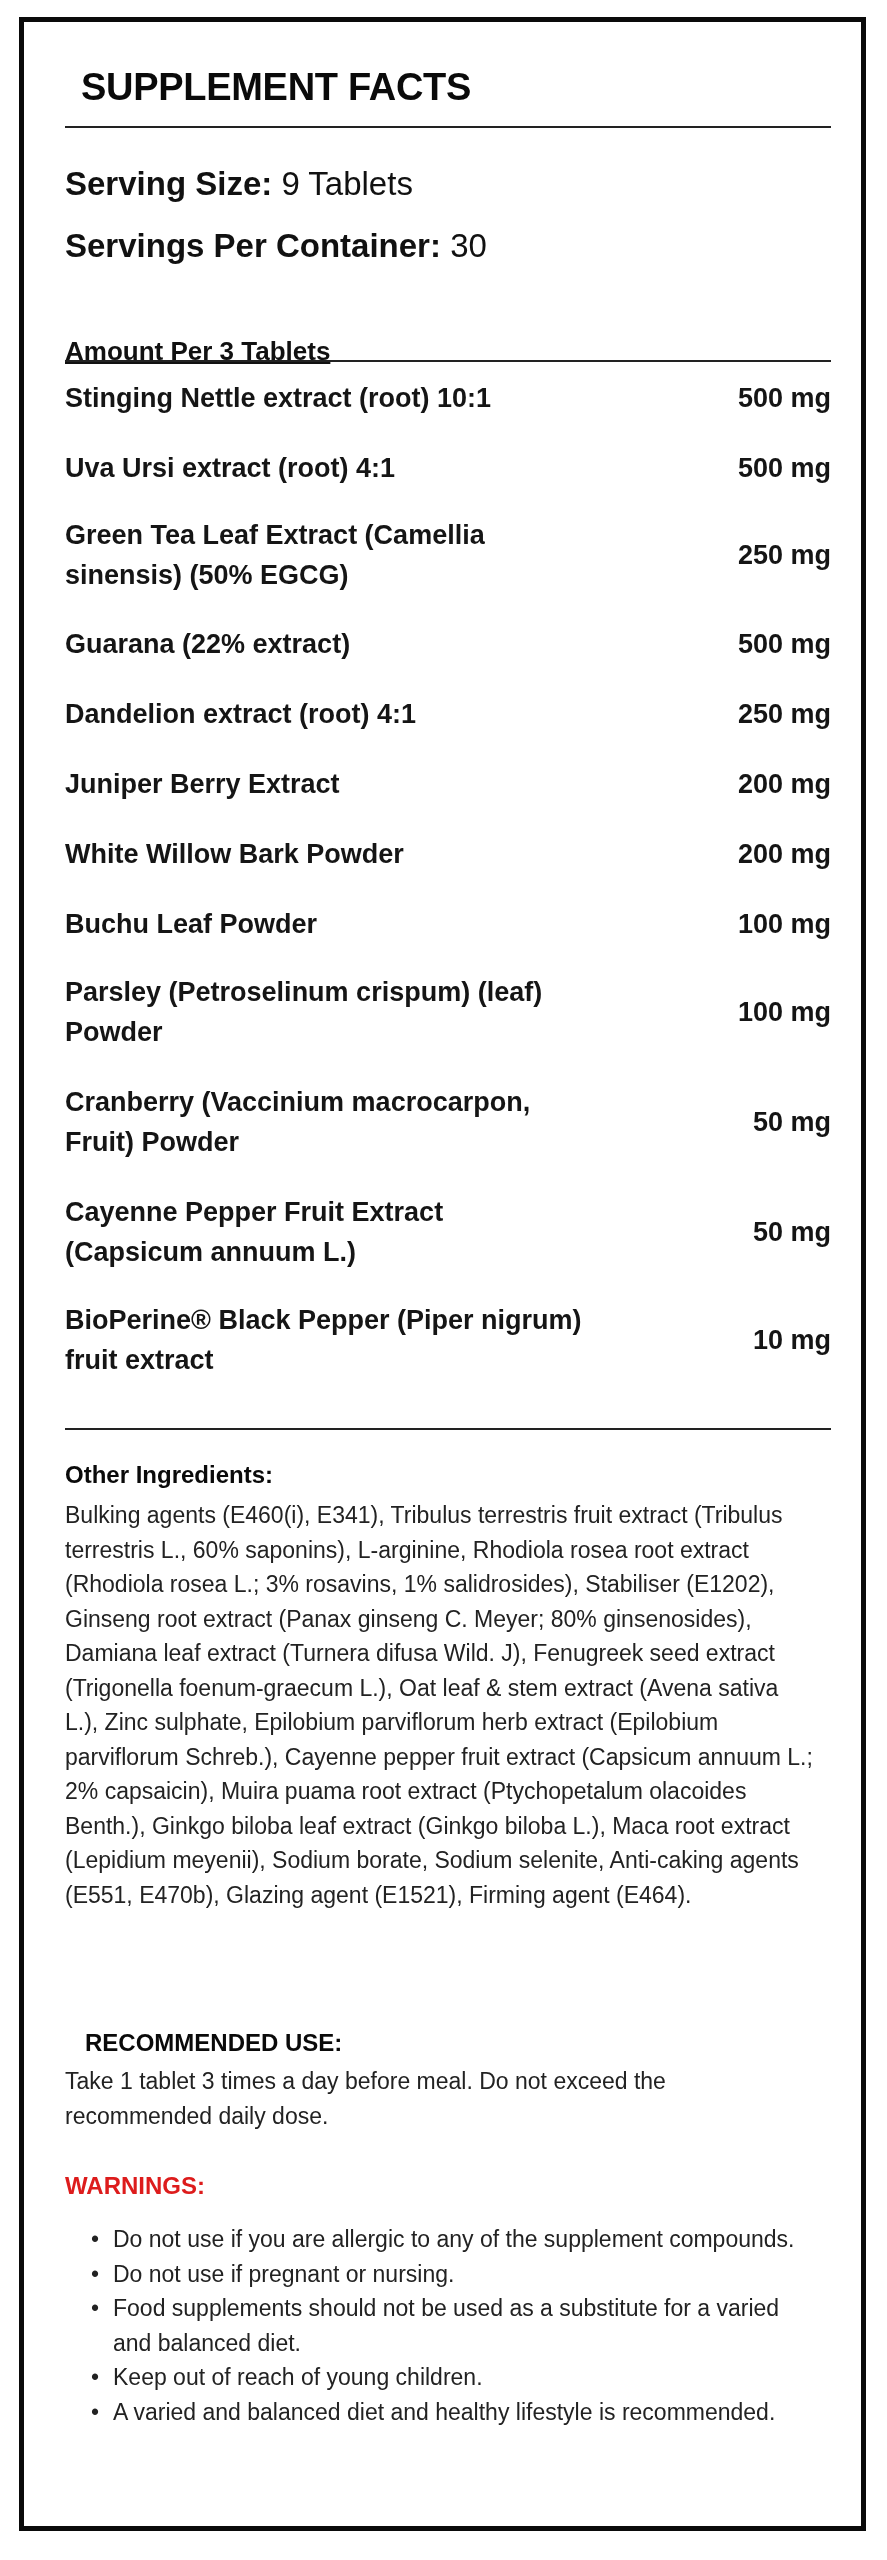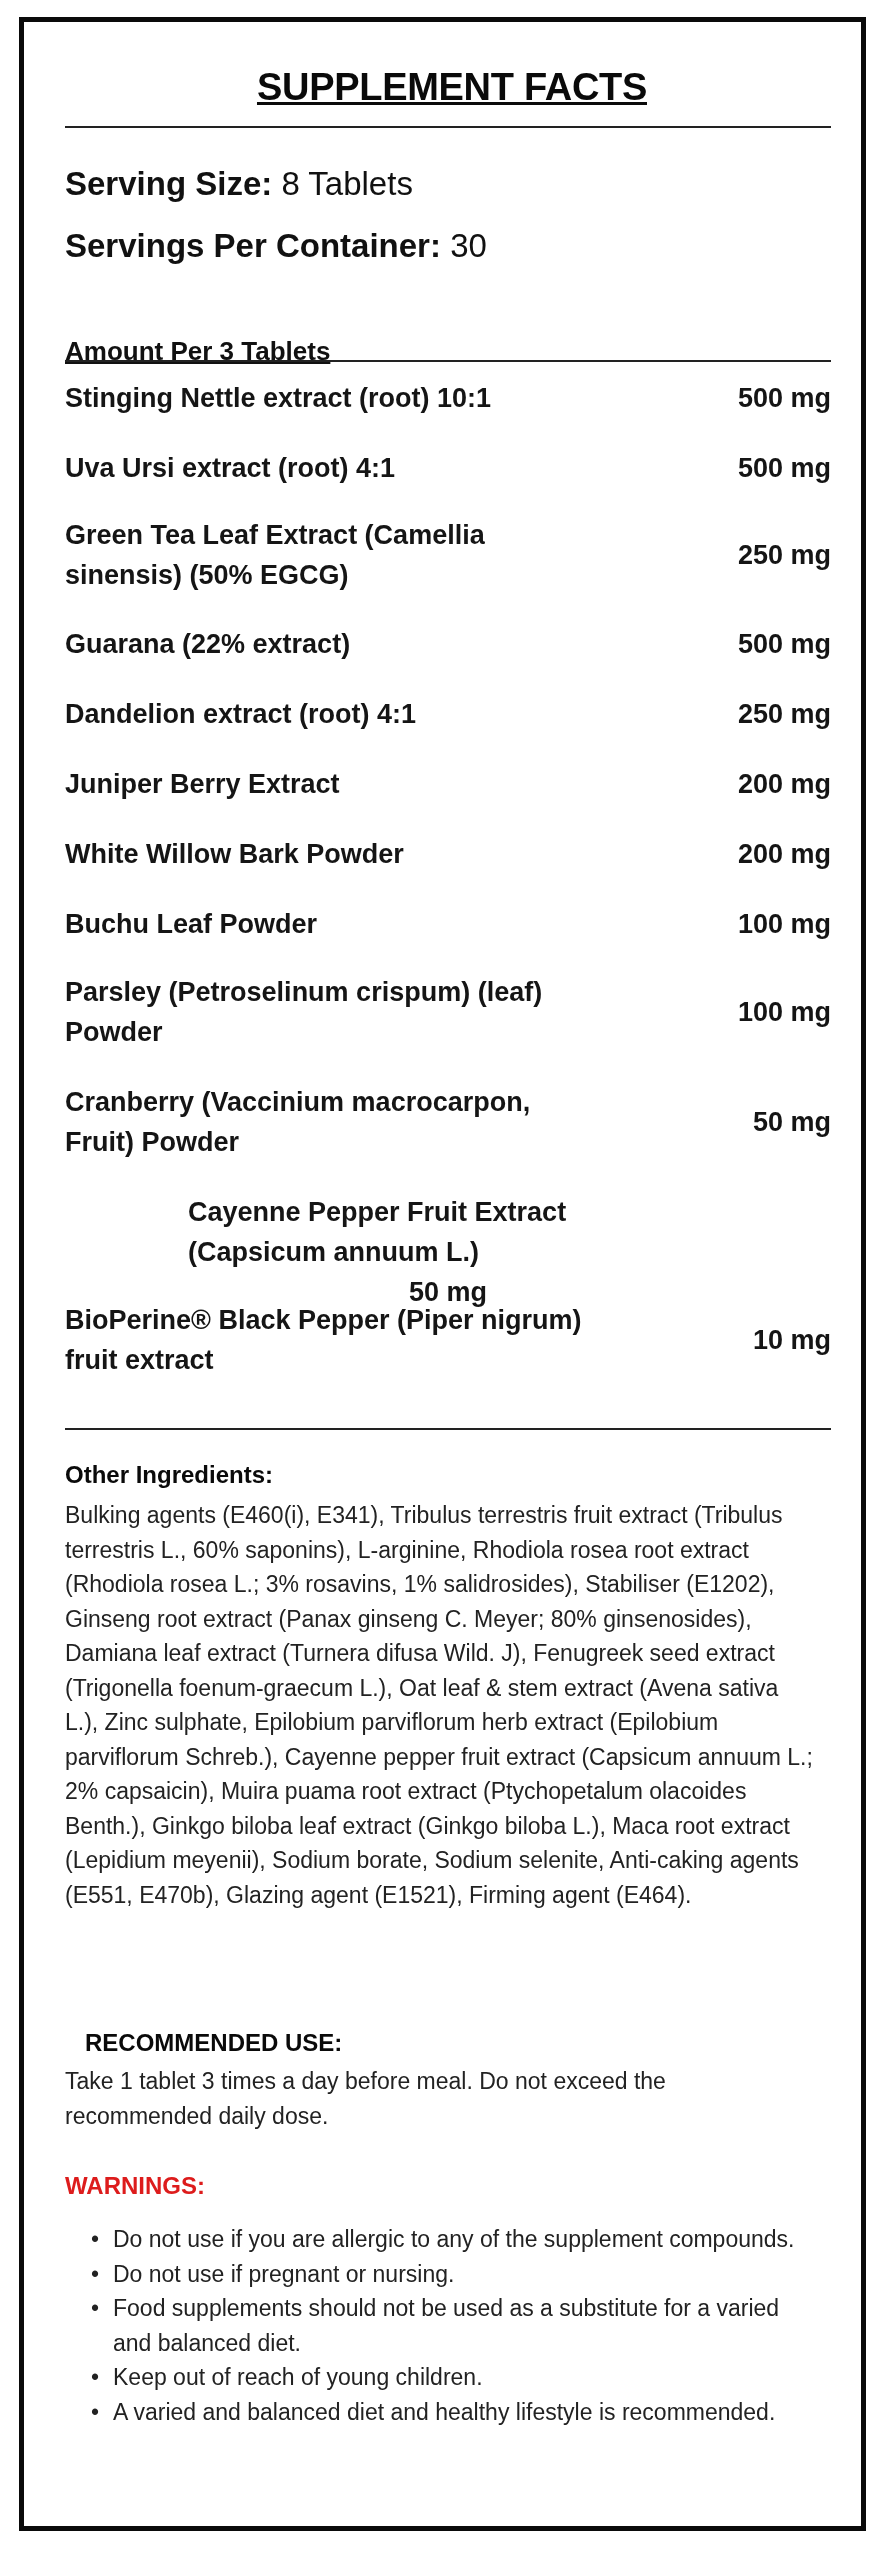--- a/index.html
+++ b/index.html
@@ -25,30 +25,29 @@
     box-sizing: content-box;
   }
   .inner {
     position: absolute;
     left: 41px;
     top: 0;
     width: 766px;
   }
   .title {
     position: absolute;
-    left: 4px;
+    left: 16px;
     width: 766px;
     top: 40px;
-    text-align: center;
+    text-align: left;
     font-weight: bold;
     font-size: 38px;
     letter-spacing: -0.3px;
     line-height: 50px;
     color: #0a0a0a;
-    text-decoration: underline;
   }
   .rule {
     position: absolute;
     left: 0;
     width: 766px;
     height: 2px;
     background: #222222;
   }
   .serving {
     position: absolute;
@@ -134,21 +133,21 @@
 <body>
 
 <div class="panel">
   <div class="inner">
 
     <div class="title">SUPPLEMENT FACTS</div>
     <div class="rule" style="top:104px;"></div>
 
     <div class="serving" style="top:142px;">
       <b>Serving Size:</b>
-      <span>8 Tablets</span>
+      <span>9 Tablets</span>
     </div>
     <div class="serving" style="top:204px;">
       <b>Servings Per Container:</b>
       <span>30</span>
     </div>
 
     <div class="amount-hdr">Amount Per 3 Tablets</div>
     <div class="rule" style="top:338px;"></div>
 
     <div class="ing-row" style="top:350px;height:52px;">
@@ -184,21 +183,21 @@
       <div class="ing-amt">100 mg</div>
     </div>
     <div class="ing-row" style="top:950px;height:80px;">
       <div class="ing-name">Parsley (Petroselinum crispum) (leaf) Powder</div>
       <div class="ing-amt">100 mg</div>
     </div>
     <div class="ing-row" style="top:1060px;height:80px;">
       <div class="ing-name">Cranberry (Vaccinium macrocarpon, Fruit) Powder</div>
       <div class="ing-amt">50 mg</div>
     </div>
-    <div class="ing-row" style="top:1170px;height:80px;flex-direction:column;">
+    <div class="ing-row" style="top:1170px;height:80px;">
       <div class="ing-name">Cayenne Pepper Fruit Extract (Capsicum annuum L.)</div>
       <div class="ing-amt">50 mg</div>
     </div>
     <div class="ing-row" style="top:1278px;height:80px;">
       <div class="ing-name">BioPerine® Black Pepper (Piper nigrum) fruit extract</div>
       <div class="ing-amt">10 mg</div>
     </div>
 
     <div class="rule" style="top:1406px;"></div>
 

